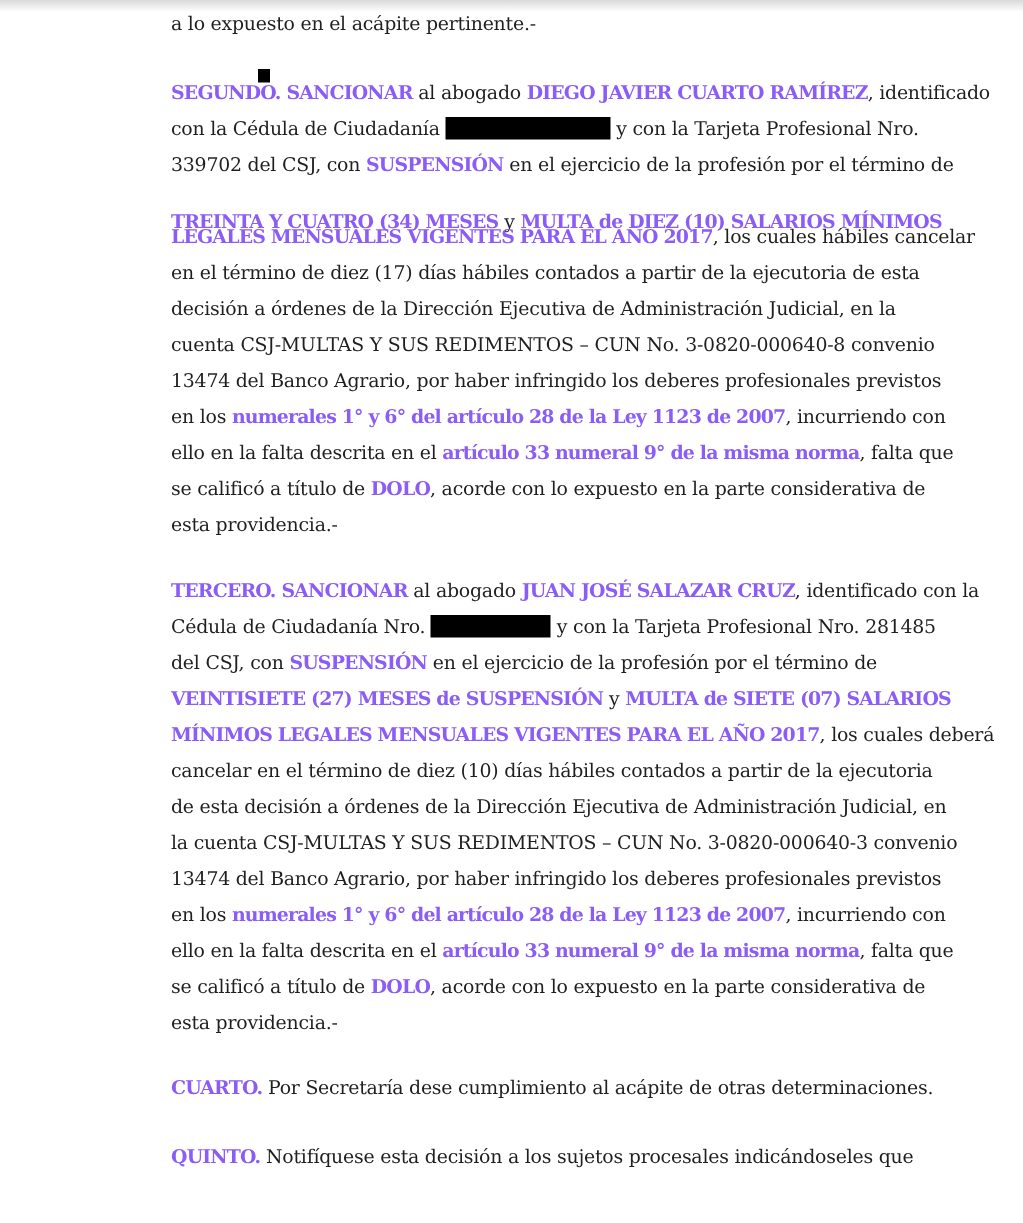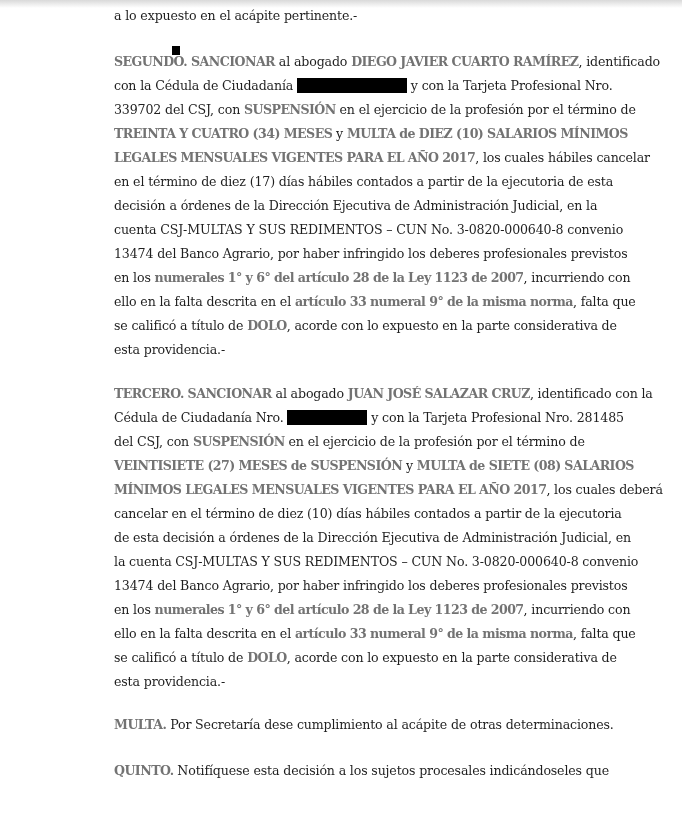--- a/index.html
+++ b/index.html
@@ -40,21 +40,21 @@
       text-align-last: justify;
       letter-spacing: -0.15px;
     }
     .line.last {
       text-align-last: left;
     }
     .b {
       font-weight: bold;
       font-family: "DejaVu Serif", serif;
       letter-spacing: -0.55px;
-      color: #737373;
+      color: #8b5cf6;
     }
     .redact {
       display: inline-block;
       background: #000;
       height: 15px;
       vertical-align: -3px;
     }
     .mark {
       position: absolute;
       width: 8px; height: 9px;
@@ -74,21 +74,21 @@
   <div>
     <div class="line" style="top:50px">
       <span class="b">SEGUNDO.</span><span> </span><span class="b">SANCIONAR</span><span> al abogado </span><span class="b">DIEGO JAVIER CUARTO RAMÍREZ</span><span>, identificado</span>
     </div>
     <div class="line" style="top:74px">
       <span>con la Cédula de Ciudadanía </span><span class="redact" style="width:110px"></span><span> y con la Tarjeta Profesional Nro.</span>
     </div>
     <div class="line" style="top:98px">
       <span>339702 del CSJ, con </span><span class="b">SUSPENSIÓN</span><span> en el ejercicio de la profesión por el término de</span>
     </div>
-    <div class="line" style="top:122px">
+    <div class="line" style="top:136px">
       <span class="b">TREINTA Y CUATRO (34) MESES</span><span> y </span><span class="b">MULTA de DIEZ (10) SALARIOS MÍNIMOS</span>
     </div>
     <div class="line" style="top:146px">
       <span class="b">LEGALES MENSUALES VIGENTES PARA EL AÑO 2017</span><span>, los cuales hábiles cancelar</span>
     </div>
     <div class="line" style="top:170px"><span>en el término de diez (17) días hábiles contados a partir de la ejecutoria de esta</span></div>
     <div class="line" style="top:194px"><span>decisión a órdenes de la Dirección Ejecutiva de Administración Judicial, en la</span></div>
     <div class="line" style="top:218px"><span>cuenta CSJ-MULTAS Y SUS REDIMENTOS – CUN No. 3-0820-000640-8 convenio</span></div>
     <div class="line" style="top:242px"><span>13474 del Banco Agrario, por haber infringido los deberes profesionales previstos</span></div>
     <div class="line" style="top:266px">
@@ -107,42 +107,42 @@
     <div class="line" style="top:382px">
       <span class="b">TERCERO.</span><span> </span><span class="b">SANCIONAR</span><span> al abogado </span><span class="b">JUAN JOSÉ SALAZAR CRUZ</span><span>, identificado con la</span>
     </div>
     <div class="line" style="top:406px">
       <span>Cédula de Ciudadanía Nro. </span><span class="redact" style="width:80px"></span><span> y con la Tarjeta Profesional Nro. 281485</span>
     </div>
     <div class="line" style="top:430px">
       <span>del CSJ, con </span><span class="b">SUSPENSIÓN</span><span> en el ejercicio de la profesión por el término de</span>
     </div>
     <div class="line" style="top:454px">
-      <span class="b">VEINTISIETE (27) MESES de SUSPENSIÓN</span><span> y </span><span class="b">MULTA de SIETE (08) SALARIOS</span>
+      <span class="b">VEINTISIETE (27) MESES de SUSPENSIÓN</span><span> y </span><span class="b">MULTA de SIETE (07) SALARIOS</span>
     </div>
     <div class="line" style="top:478px">
       <span class="b">MÍNIMOS LEGALES MENSUALES VIGENTES PARA EL AÑO 2017</span><span>, los cuales deberá</span>
     </div>
     <div class="line" style="top:502px"><span>cancelar en el término de diez (10) días hábiles contados a partir de la ejecutoria</span></div>
     <div class="line" style="top:526px"><span>de esta decisión a órdenes de la Dirección Ejecutiva de Administración Judicial, en</span></div>
-    <div class="line" style="top:550px"><span>la cuenta CSJ-MULTAS Y SUS REDIMENTOS – CUN No. 3-0820-000640-8 convenio</span></div>
+    <div class="line" style="top:550px"><span>la cuenta CSJ-MULTAS Y SUS REDIMENTOS – CUN No. 3-0820-000640-3 convenio</span></div>
     <div class="line" style="top:574px"><span>13474 del Banco Agrario, por haber infringido los deberes profesionales previstos</span></div>
     <div class="line" style="top:598px">
       <span>en los </span><span class="b">numerales 1° y 6° del artículo 28 de la Ley 1123 de 2007</span><span>, incurriendo con</span>
     </div>
     <div class="line" style="top:622px">
       <span>ello en la falta descrita en el </span><span class="b">artículo 33 numeral 9° de la misma norma</span><span>, falta que</span>
     </div>
     <div class="line" style="top:646px">
       <span>se calificó a título de </span><span class="b">DOLO</span><span>, acorde con lo expuesto en la parte considerativa de</span>
     </div>
     <div class="line last" style="top:670px"><span>esta providencia.-</span></div>
   </div>
 
   <div class="line" style="top:713px">
-    <span class="b">MULTA.</span><span> Por Secretaría dese cumplimiento al acápite de otras determinaciones.</span>
+    <span class="b">CUARTO.</span><span> Por Secretaría dese cumplimiento al acápite de otras determinaciones.</span>
   </div>
 
   <div class="line" style="top:759px">
     <span class="b">QUINTO.</span><span> Notifíquese esta decisión a los sujetos procesales indicándoseles que</span>
   </div>
 
 </div>
 
 </body></html>

